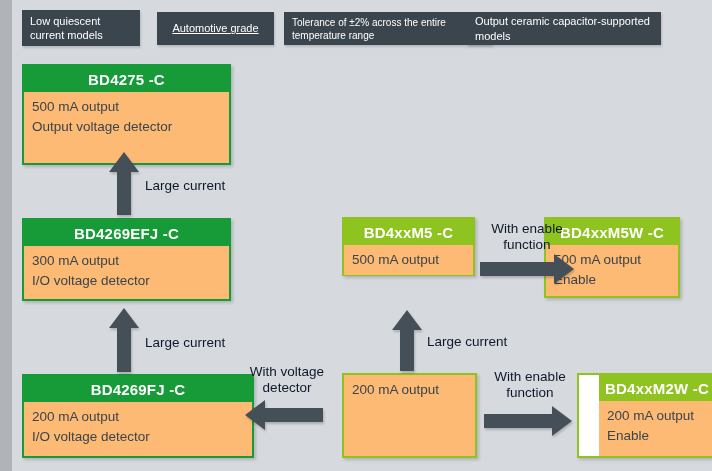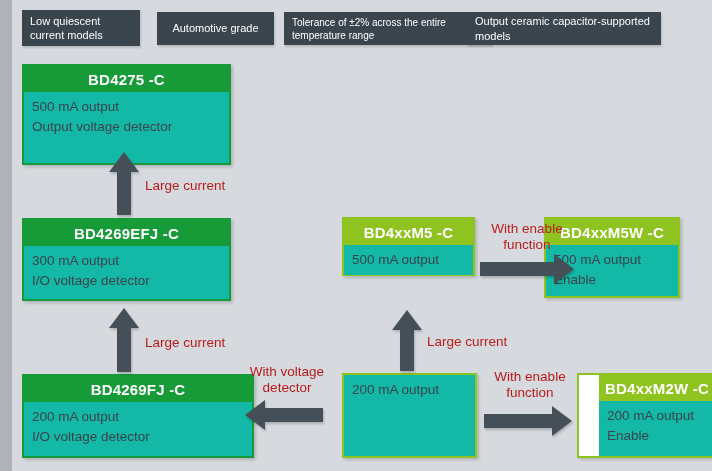--- a/index.html
+++ b/index.html
@@ -18,21 +18,21 @@
   .tag{
     position:absolute;
     background:#3b454e;
     color:#ffffff;
     display:flex;align-items:center;
     padding:0 8px;
     box-sizing:border-box;
     font-size:11px;line-height:1.3;
     box-shadow:1px 2px 2px rgba(0,0,0,0.15);
   }
-  .tag.center{justify-content:center;text-align:left;}
+  .tag.center{justify-content:center;text-align:left;text-decoration:underline;}
   .tag.small{font-size:10px;}
   
   .product{
     position:absolute;
     background:#ffffff;
     box-sizing:border-box;
     display:flex;flex-direction:column;
     box-shadow:2px 2px 3px rgba(0,0,0,0.18);
   }
   .product.dark{border:2px solid #169b38;}
@@ -41,21 +41,21 @@
     flex:0 0 26px;
     display:flex;align-items:center;justify-content:center;
     color:#ffffff;
     font-size:15px;font-weight:600;
     letter-spacing:.2px;
   }
   .product.dark .p-header{background:#169b38;}
   .product.lime .p-header{background:#8fc31f;}
   .p-body{
     flex:1;
-    background:#14b8a6;
+    background:#fdba74;
     padding:5px 8px;
     font-size:13.5px;line-height:1.5;
     color:#3a444c;
   }
   
   .arrow{position:absolute;filter:drop-shadow(1px 2px 1px rgba(0,0,0,0.2));}
   .arrow-up{display:flex;flex-direction:column;align-items:center;width:30px;}
   .arrow-up .head{
     width:0;height:0;
     border-left:15px solid transparent;
@@ -73,21 +73,21 @@
   }
   .arrow-left .head{
     width:0;height:0;
     border-top:15px solid transparent;
     border-bottom:15px solid transparent;
     border-right:20px solid #454f57;
   }
   
   .alabel{
     position:absolute;
-    color:#b91c1c;
+    color:#0f172a;
     font-size:13.5px;line-height:1.2;
     white-space:nowrap;
   }
   .alabel.wrap{white-space:normal;text-align:center;}
 </style>
 </head>
 <body>
 
 <div class="canvas">
 

